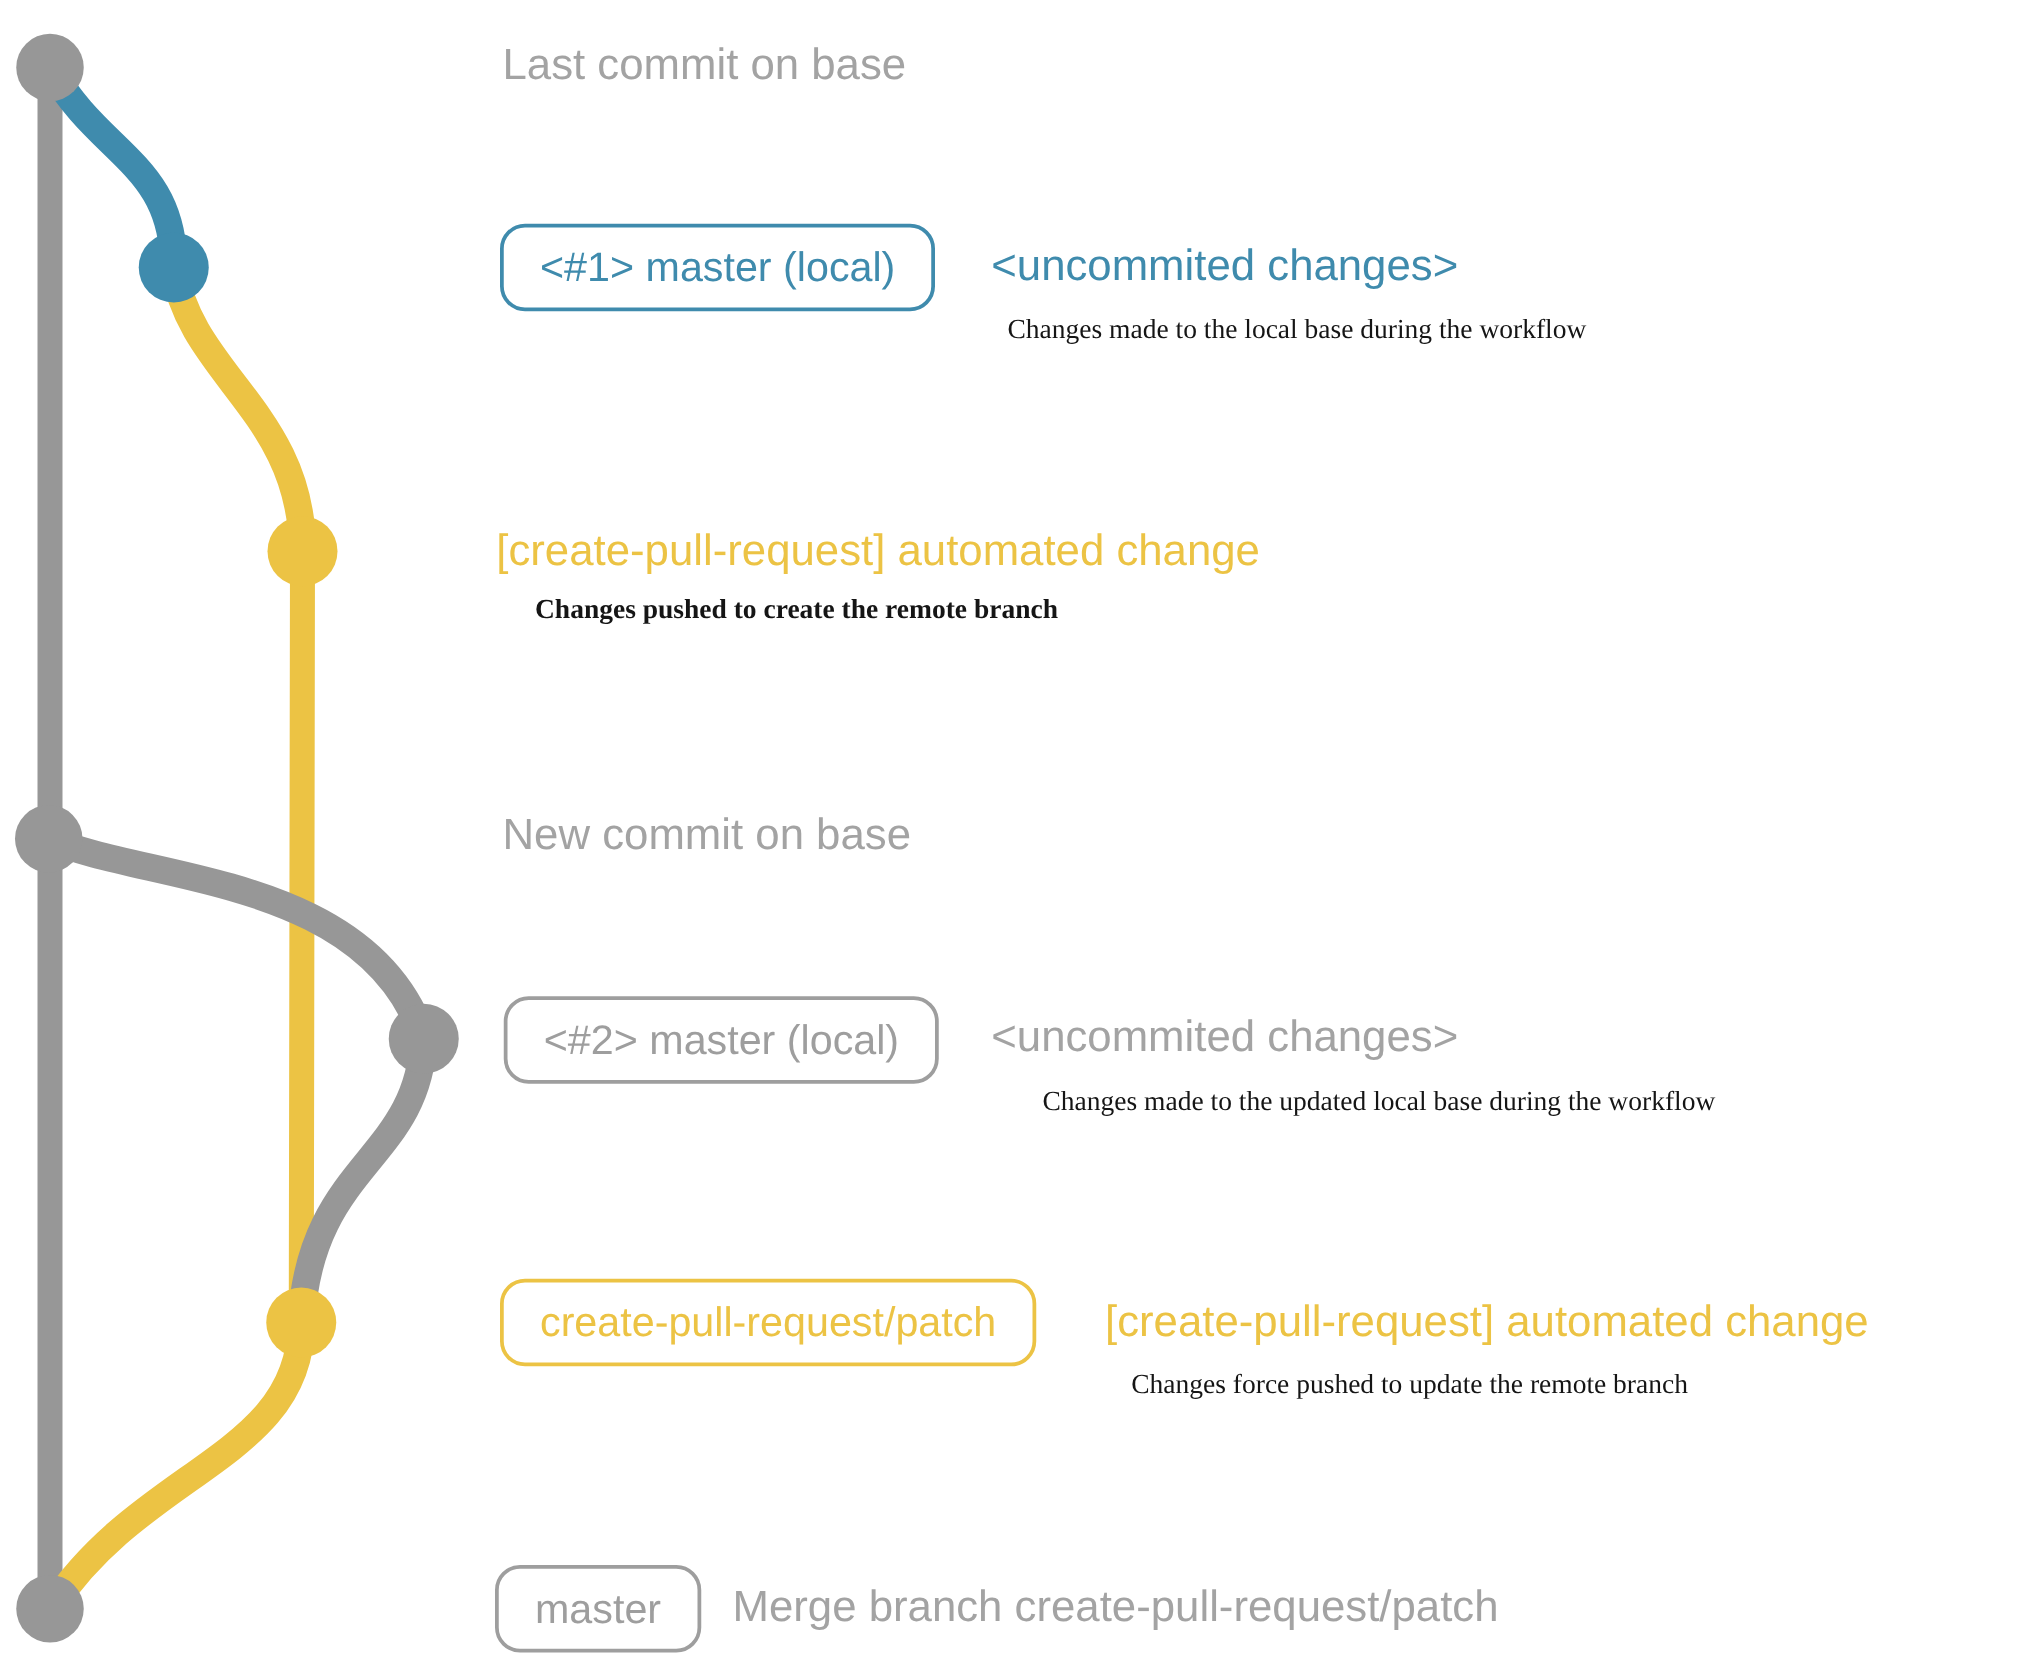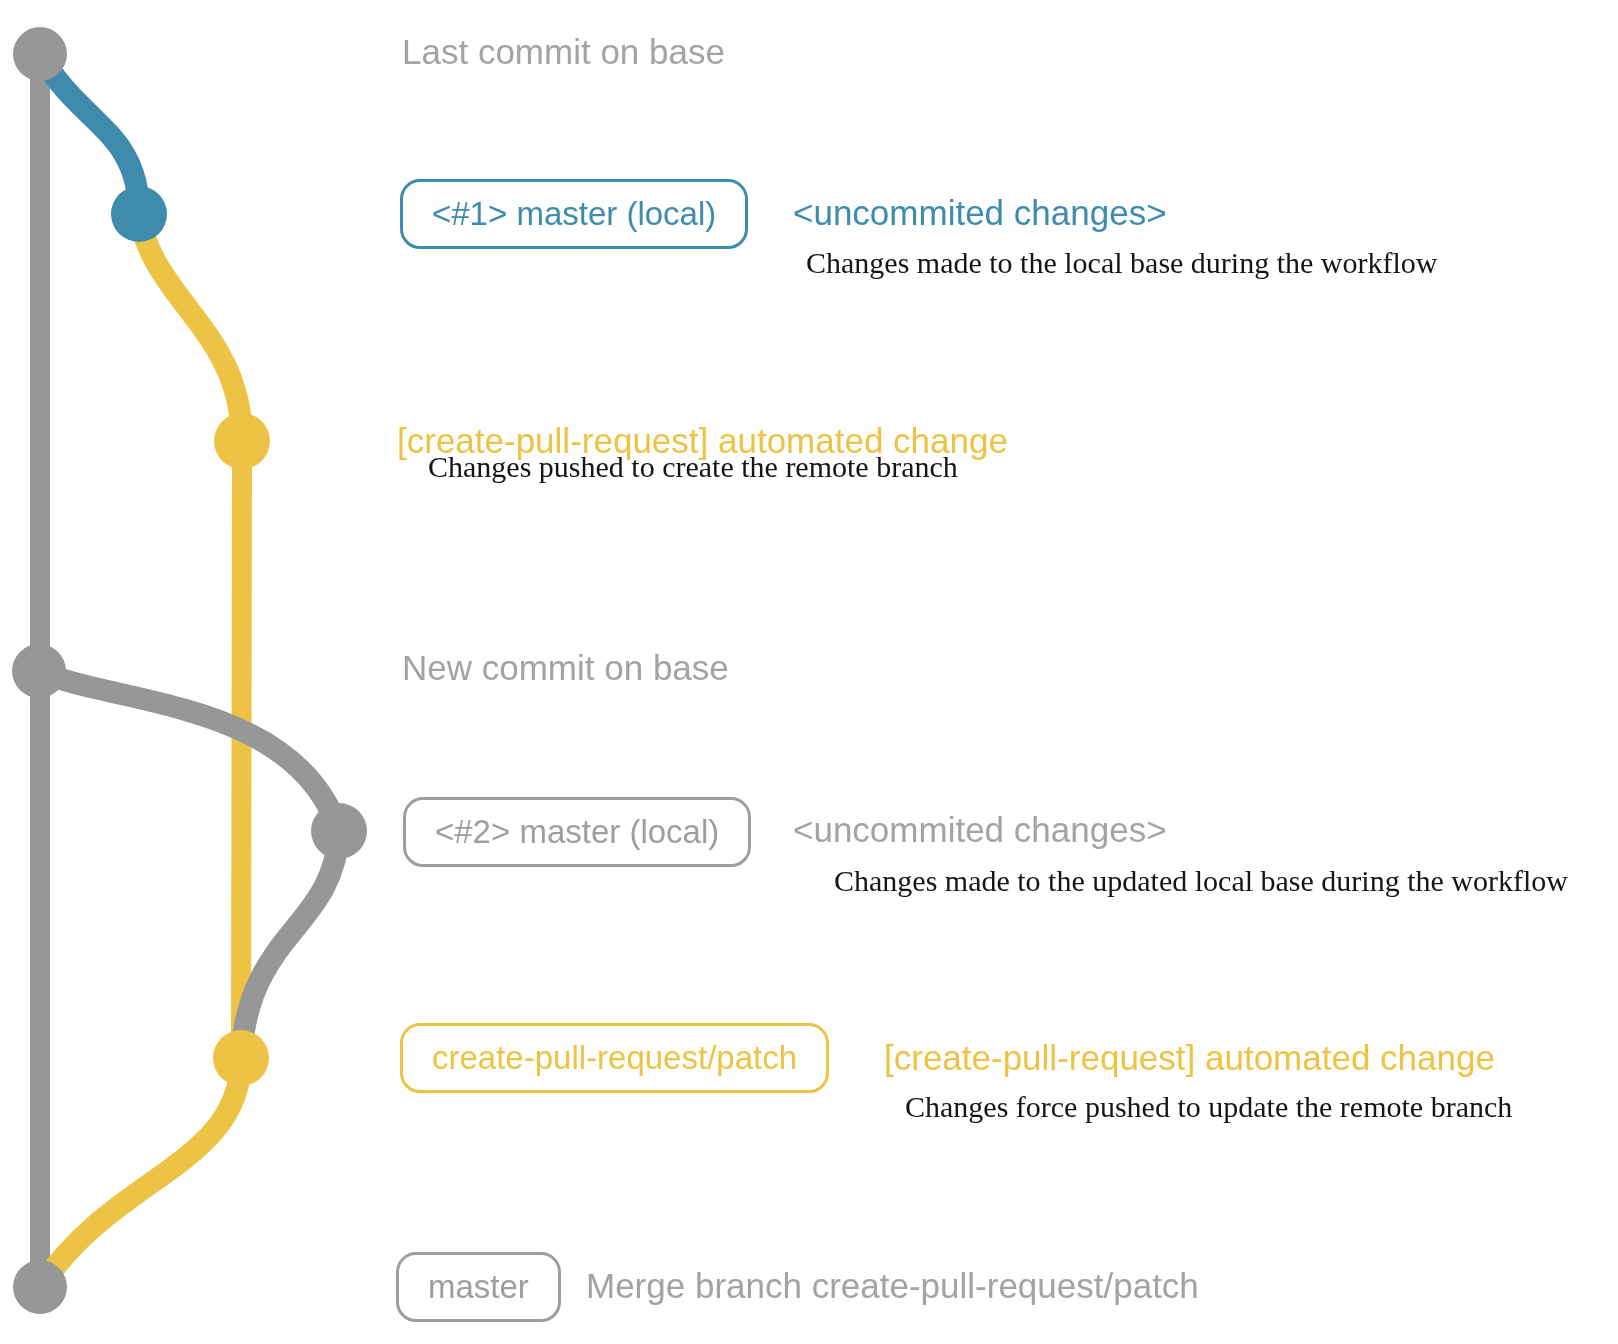--- a/index.html
+++ b/index.html
@@ -29,21 +29,21 @@
   .dot-gray{fill:var(--graphGray);}
   .dot-yellow{fill:var(--yellow);}
   .dot-blue{fill:var(--blue);}
 
   .lbl{position:absolute;white-space:nowrap;transform:translateY(-50%);line-height:1.15;}
   .title{font-size:35px;color:var(--textGray);}
   .ann{font-size:35px;}
   .ann.blue{color:var(--blue);}
   .ann.yellow{color:var(--yellow);}
   .ann.gray{color:var(--textGray);}
-  .desc{font-family:"Liberation Serif",serif;font-size:30px;color:var(--ink);}
+  .desc{font-family:"Liberation Serif",serif;font-size:22px;color:var(--ink);}
   .badge{
     font-size:33px;
     padding:13px 29px;
     border:3px solid;
     border-radius:20px;
     background:var(--bg);
   }
   .badge.blue{color:var(--blue);border-color:var(--blue);}
   .badge.gray{color:var(--borderGray);border-color:var(--borderGray);}
   .badge.yellow{color:var(--yellow);border-color:var(--yellow);}
@@ -73,21 +73,21 @@
     <circle class="dot-gray" cx="40" cy="1287" r="27"></circle>
   </svg>
 
   <div class="lbl title" style="left:402px;top:52px;">Last commit on base</div>
 
   <div class="lbl badge blue" style="left:400px;top:214px;">&lt;#1&gt; master (local)</div>
   <div class="lbl ann blue" style="left:793px;top:213px;">&lt;uncommited changes&gt;</div>
   <div class="lbl desc" style="left:806px;top:263px;">Changes made to the local base during the workflow</div>
 
   <div class="lbl ann yellow" style="left:397px;top:441px;">[create-pull-request] automated change</div>
-  <div class="lbl desc" style="left:428px;top:467px;">Changes pushed to create the remote branch</div>
+  <div class="lbl desc" style="left:428px;top:487px;font-weight:bold;">Changes pushed to create the remote branch</div>
 
   <div class="lbl title" style="left:402px;top:668px;">New commit on base</div>
 
   <div class="lbl badge gray" style="left:403px;top:832px;">&lt;#2&gt; master (local)</div>
   <div class="lbl ann gray" style="left:793px;top:830px;">&lt;uncommited changes&gt;</div>
   <div class="lbl desc" style="left:810px;top:881px;margin-left:24px;">Changes made to the updated local base during the workflow</div>
 
   <div class="lbl badge yellow" style="left:400px;top:1058px;">create-pull-request/patch</div>
   <div class="lbl ann yellow" style="left:884px;top:1058px;">[create-pull-request] automated change</div>
   <div class="lbl desc" style="left:905px;top:1107px;">Changes force pushed to update the remote branch</div>

